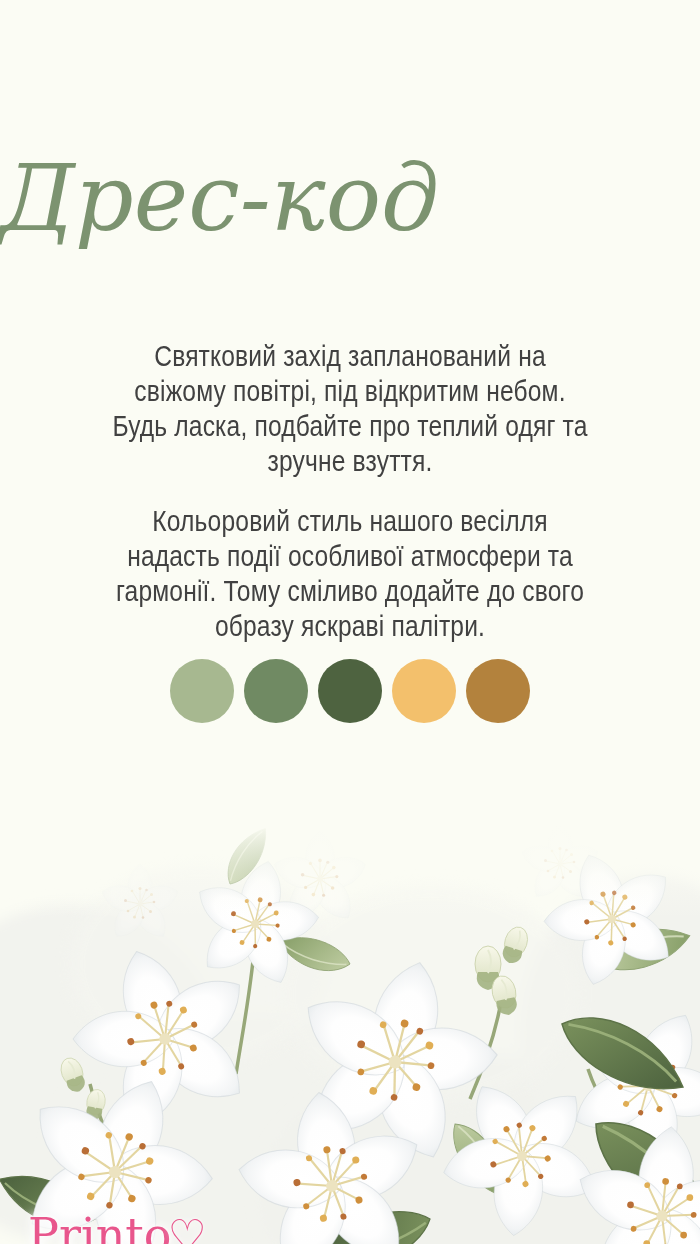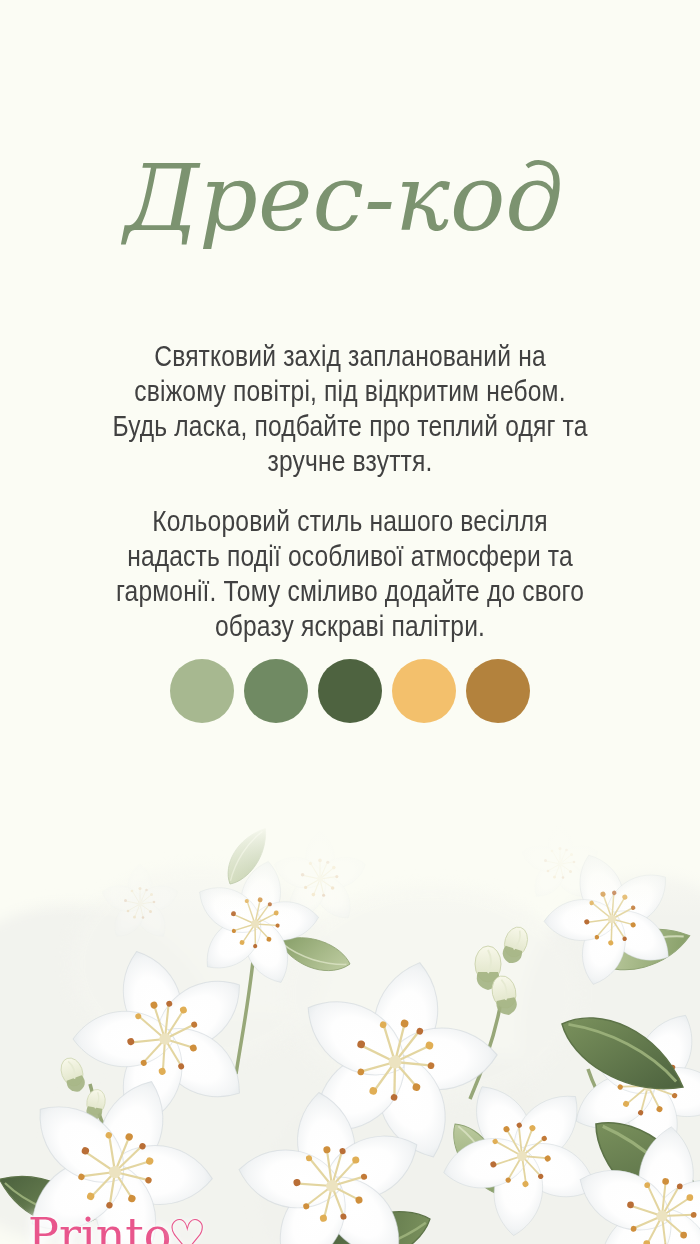--- a/index.html
+++ b/index.html
@@ -5,21 +5,20 @@
   html,body{margin:0;padding:0;}
   .card{
     position:relative;
     width:700px;height:1244px;
     background:#fbfcf4;
     overflow:hidden;
     font-family:"Liberation Sans", sans-serif;
   }
   .title{
     position:absolute;top:148px;left:0;right:12px;
-    text-align:center;
     font-family:"DejaVu Serif", serif;
     font-style:italic;
     font-size:92px;
     line-height:1.1;
     color:#7c9370;
     font-weight:400;
   }
   .para{
     position:absolute;left:0;width:700px;
     text-align:center;

